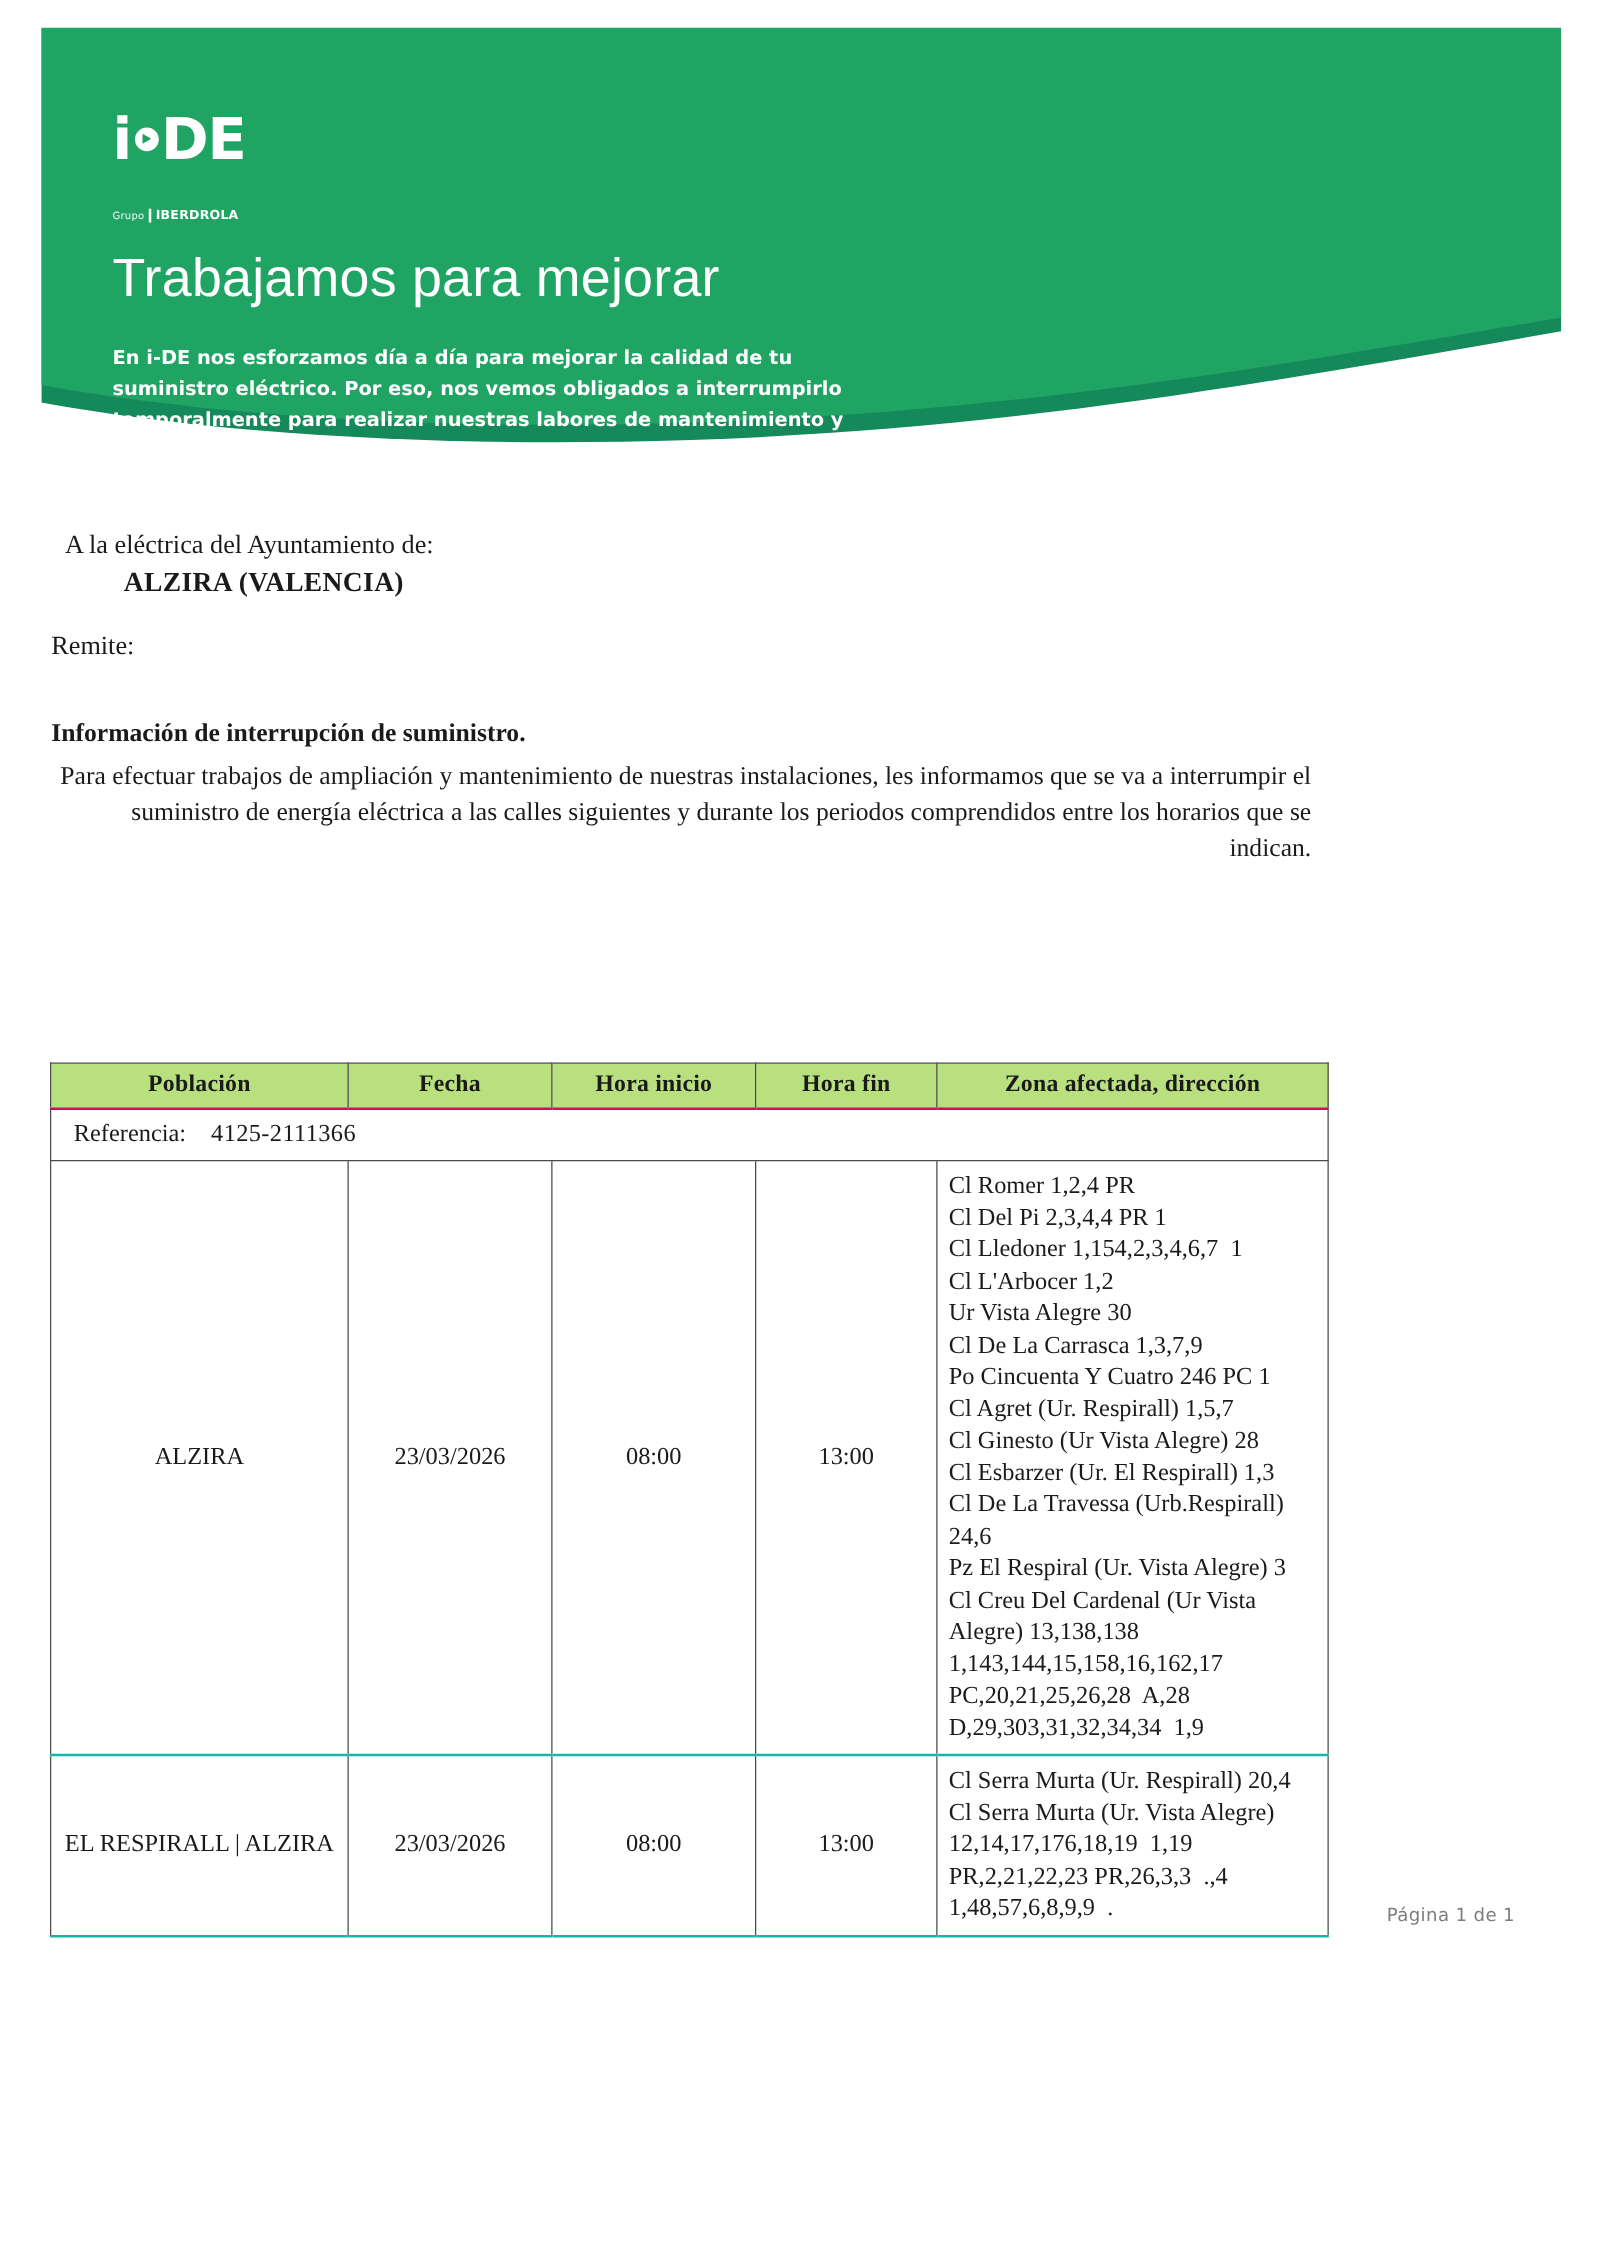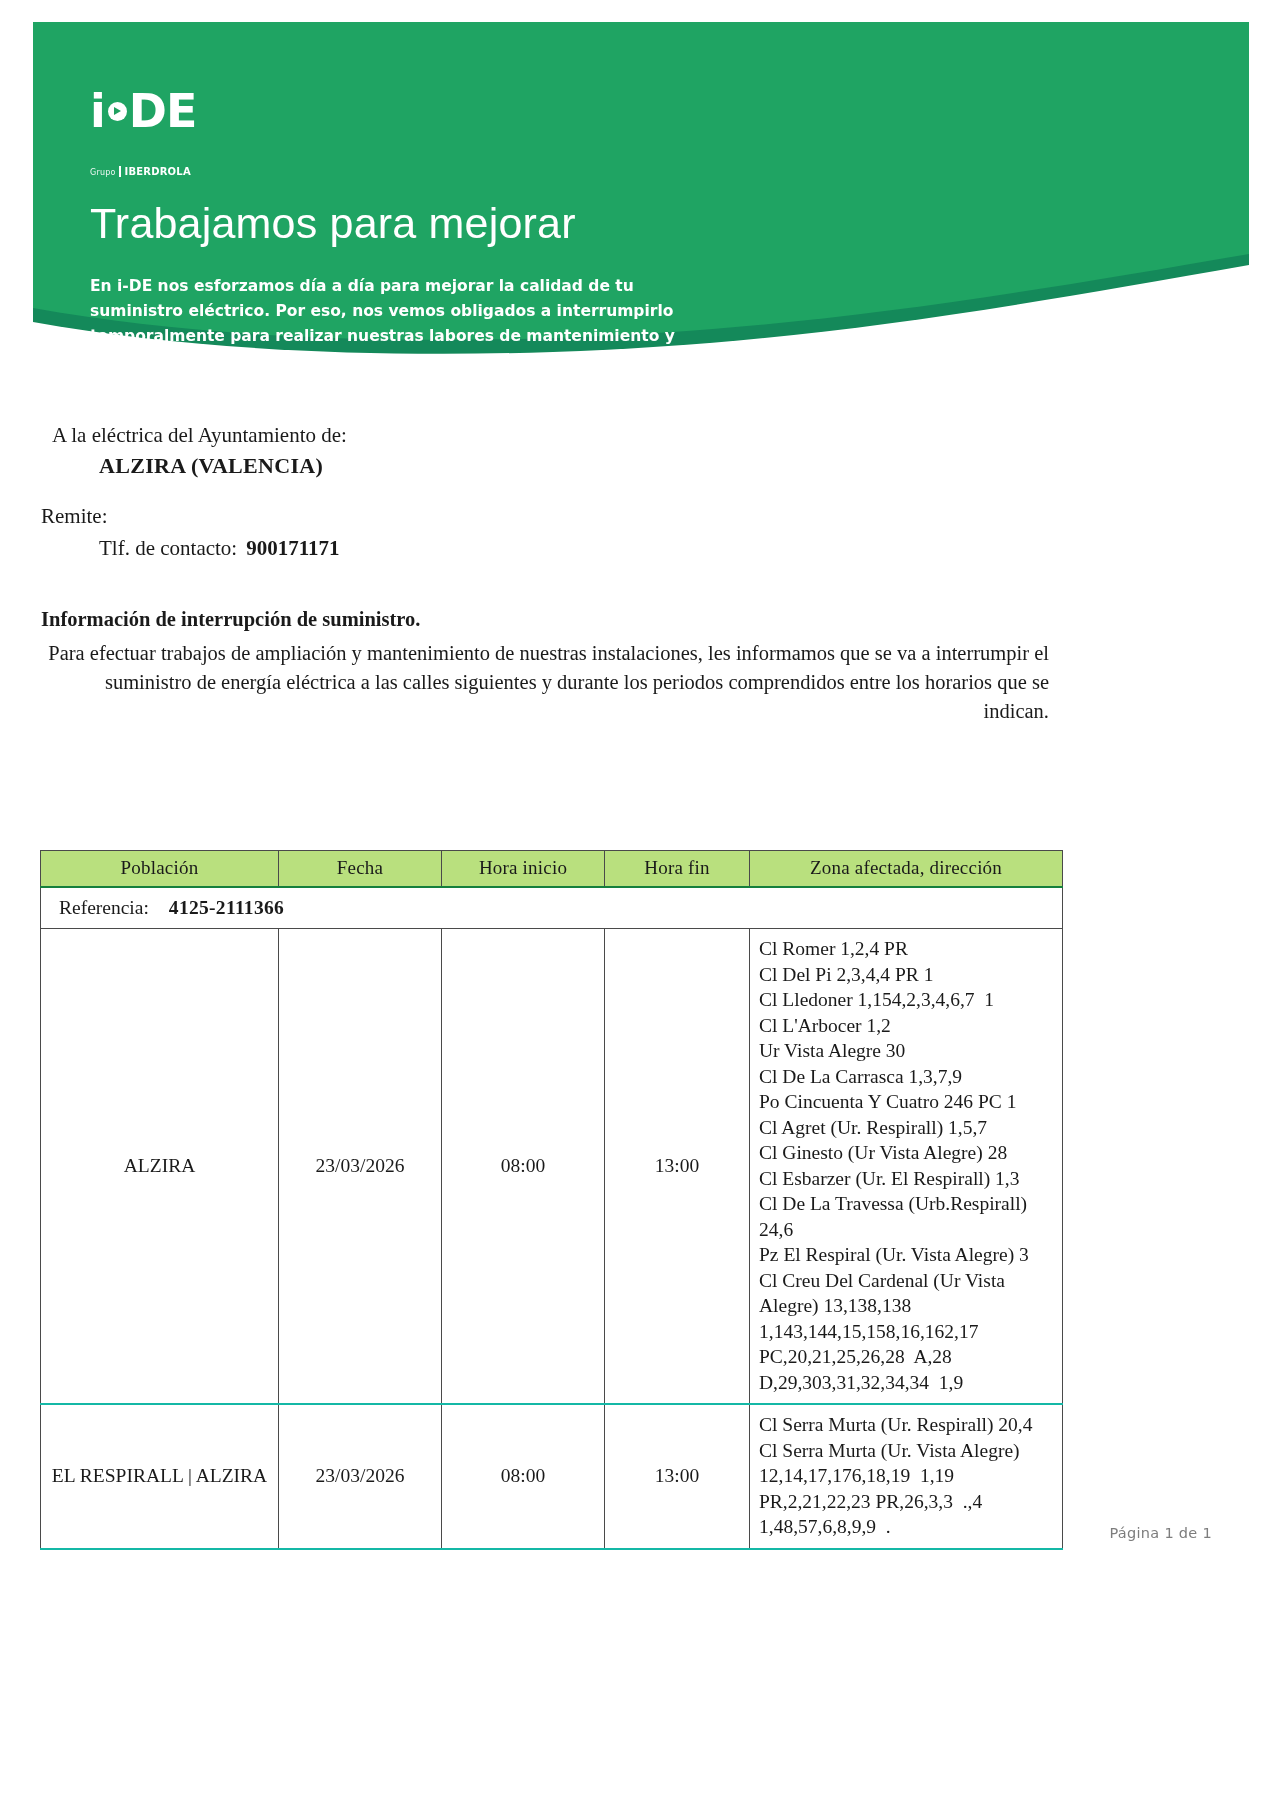--- a/index.html
+++ b/index.html
@@ -191,41 +191,41 @@
     table-layout: fixed;
     font-size: 18.5px;
   }
   table.outage th,
   table.outage td {
     border: 1px solid #4a4a4a;
     vertical-align: middle;
   }
   table.outage thead th {
     background: #b9e07e;
-    font-weight: 400;
+    font-weight: 700;
     font-size: 19px;
     text-align: center;
     padding: 6px 2px 7px;
     letter-spacing: .2px;
-    border-bottom: 2px solid #15803d;
+    border-bottom: 2px solid #be185d;
   }
   .col-poblacion { width: 238px; }
   .col-fecha     { width: 163px; }
   .col-inicio    { width: 163px; }
   .col-fin       { width: 145px; }
   .col-zona      { width: 313px; }
 
   td.ref-cell {
     padding: 9px 0 9px 18px;
     font-size: 19.5px;
     border-bottom: 2px solid #3a3a3a;
     text-align: left;
   }
   td.ref-cell .ref-label { font-weight: 400; }
-  td.ref-cell .ref-value { font-weight: 700; padding-left: 20px; letter-spacing: .3px; }
+  td.ref-cell .ref-value { font-weight: 400; padding-left: 20px; letter-spacing: .3px; }
 
   td.c-center {
     text-align: center;
     font-size: 19.5px;
     padding: 4px 6px;
   }
   td.zona-cell {
     text-align: left;
     padding: 7px 6px 8px 9px;
     font-size: 19.5px;
@@ -273,23 +273,20 @@
 
       <div class="banner-title">Trabajamos para mejorar</div>
       <div class="banner-text">En i-DE nos esforzamos día a día para mejorar la calidad de tu suministro eléctrico. Por eso, nos vemos obligados a interrumpirlo temporalmente para realizar nuestras labores de mantenimiento y mejora.</div>
     </div>
   </div>
 
   <div class="body-block">
     <div class="attn-line">A la eléctrica del Ayuntamiento de:</div>
     <div class="attn-value">ALZIRA  (VALENCIA)</div>
     <div class="remite-label">Remite:</div>
-    <div class="tlf-line">
-      <span>Tlf. de contacto:</span><span class="tlf-number">900171171</span>
-    </div>
 
     <div class="section-title">Información de interrupción de suministro.</div>
     <div class="section-para">Para efectuar trabajos de ampliación y mantenimiento de nuestras instalaciones, les informamos que se va a interrumpir el suministro de energía eléctrica a las calles siguientes y durante los periodos comprendidos entre los horarios que se indican.</div>
   </div>
 
   <div class="table-wrap">
     <table class="outage">
       <colgroup>
         <col class="col-poblacion">
           <col class="col-fecha">

